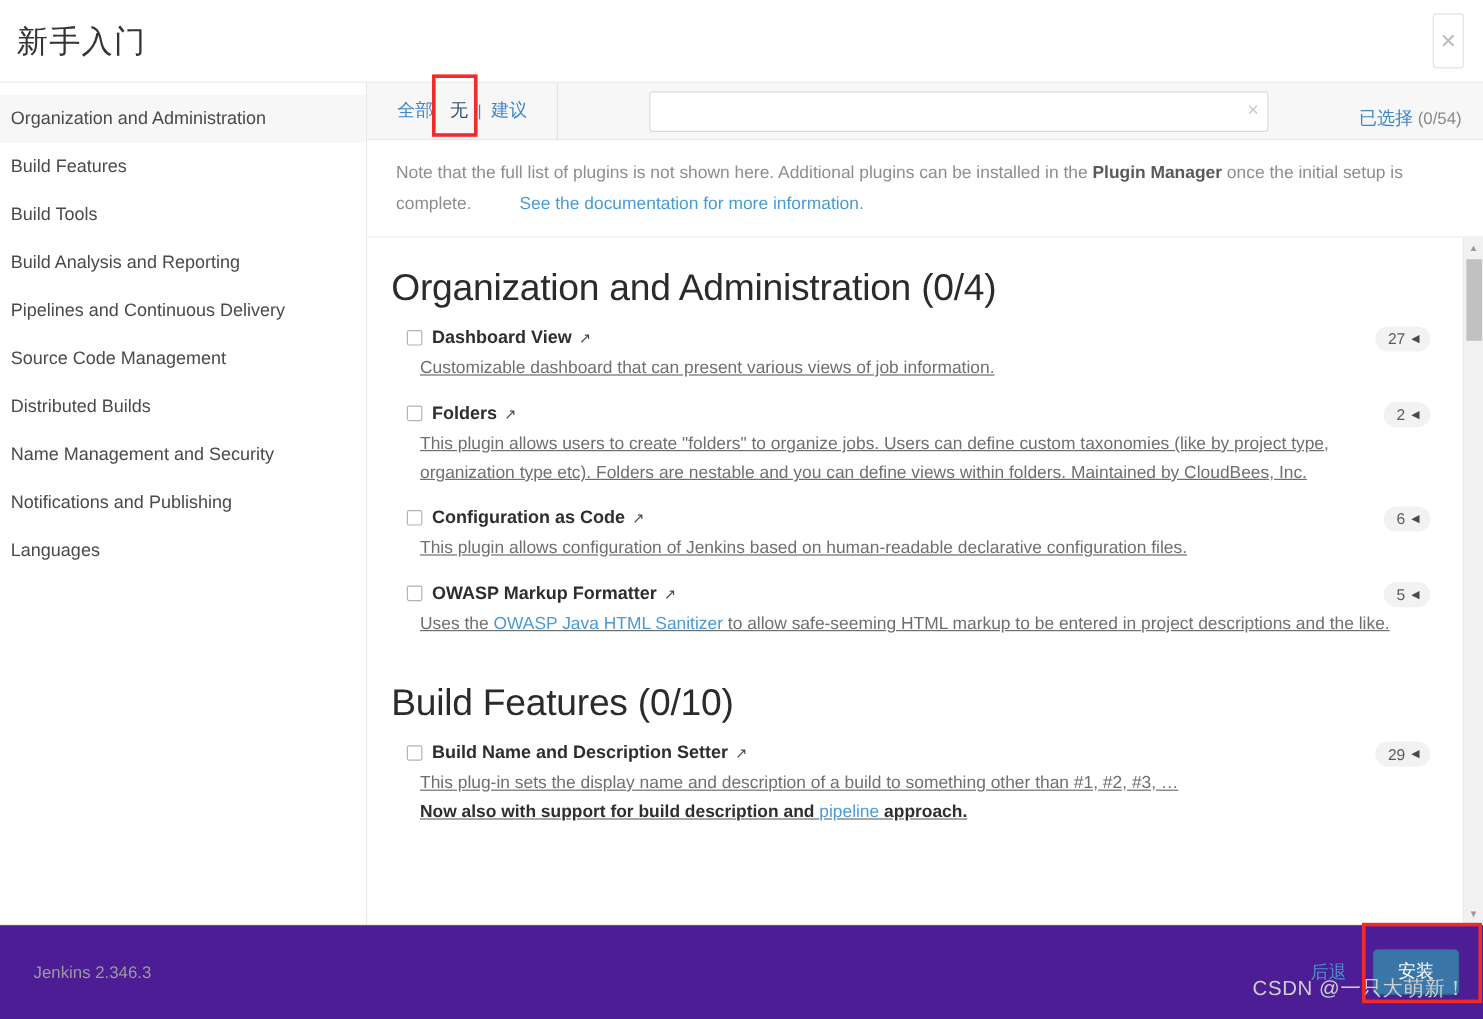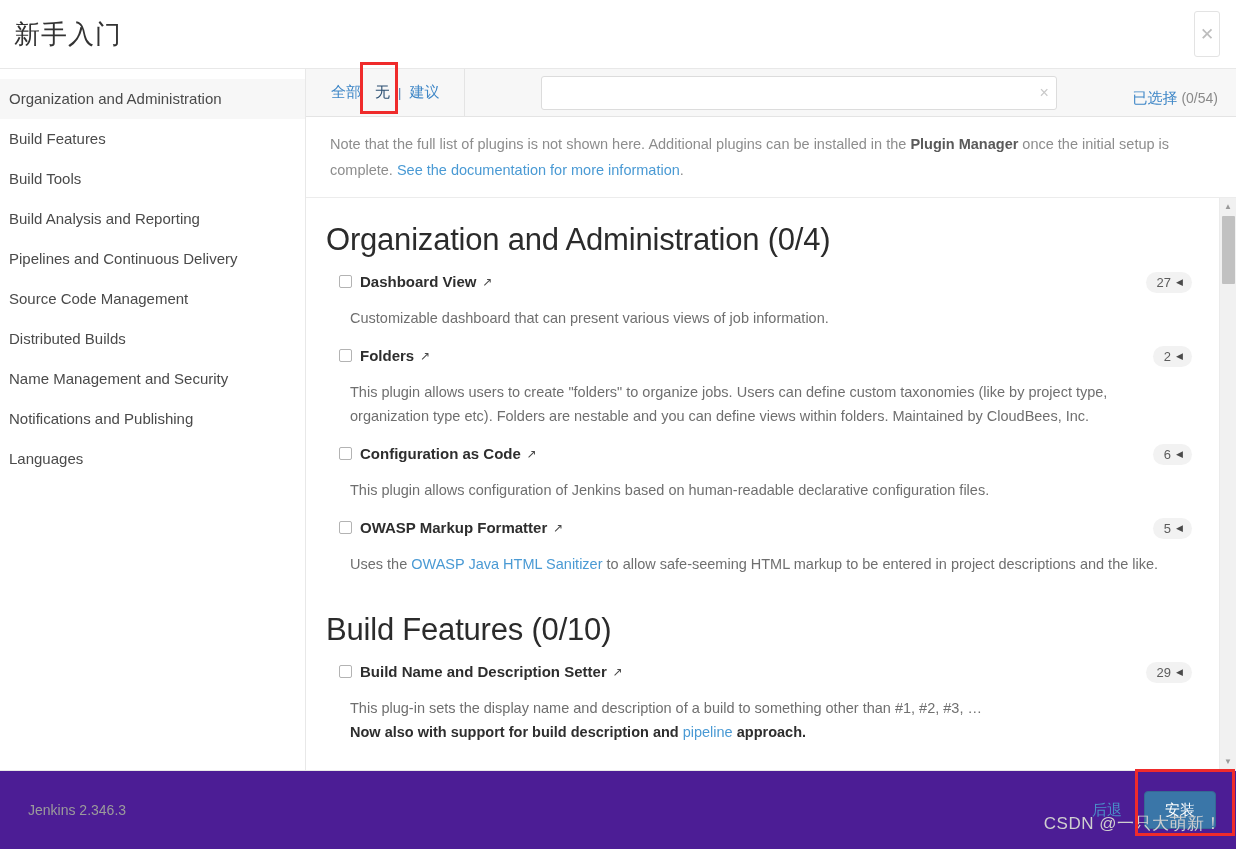--- a/index.html
+++ b/index.html
@@ -196,21 +196,21 @@
     box-sizing: border-box;
     padding: 14px 46px 14px 24px;
     font-size: 14.5px;
     line-height: 26px;
     color: #8d8d8d;
     border-bottom: 1px solid #ececec;
     background: #ffffff;
     flex: 0 0 auto;
   }
   .note b { color: #5a5a5a; font-weight: 700; }
-  .note a { color: #4a9ad4; text-decoration: none; }
+  .note a { color: #4a9ad4; text-decoration: none; margin-left: 36px; }
 
   
   .plugin-scroll {
     flex: 1 1 auto;
     overflow: hidden;
     position: relative;
     padding: 0 44px 0 12px;
     background: #ffffff;
   }
   .category-title {
@@ -269,22 +269,23 @@
     line-height: 15px;
   }
   .pl-badge .caret {
     font-size: 9px;
     color: #4a4a4a;
   }
   .pl-desc {
     font-size: 14.5px;
     line-height: 24px;
     color: #6f6f6f;
-    margin: 16px 0 8px 24px;
+    margin: 5px 0 8px 24px;
     padding-right: 6px;
+    text-decoration: underline;
   }
   .pl-desc a { color: #4a9ad4; text-decoration: none; }
   .pl-desc b { color: #2e2e2e; font-weight: 700; }
 
   
   .vscroll {
     position: absolute;
     top: 0;
     right: 0;
     width: 17px;

